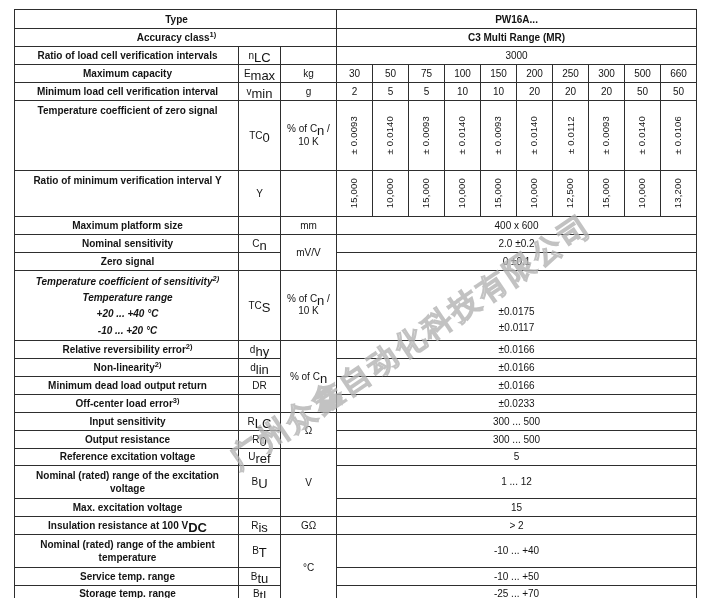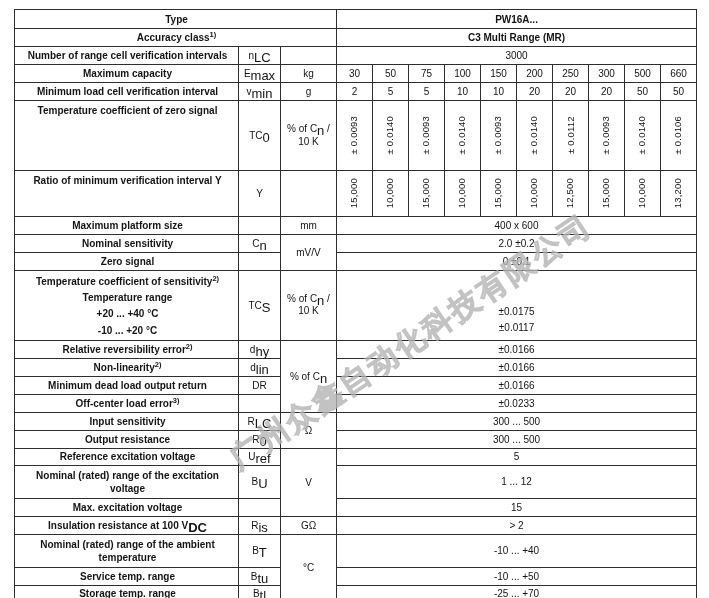--- a/index.html
+++ b/index.html
@@ -19,21 +19,21 @@
   td.lbl{text-align:center;font-weight:bold;padding:1px 3px 1px 5px;}
   td.top{vertical-align:top;padding-top:3px;}
   td.b{font-weight:bold;}
   sub{font-size:13px;line-height:0;}
   sup{font-size:7.5px;line-height:0;}
   tr.r19{height:19px}tr.r18{height:18px}tr.r17{height:17px}tr.r16{height:16px}
   tr.r70{height:70px}tr.r46{height:46px}tr.r68{height:68px}tr.r33{height:33px}
   .rotwrap{display:flex;align-items:center;justify-content:center;height:100%;}
   .rot{transform:rotate(-90deg);white-space:nowrap;font-size:9.5px;letter-spacing:.2px;}
   .u2{line-height:1.25;}
-  .tcslbl div{line-height:16.2px;}
+  .tcslbl div{line-height:16.2px;font-style:italic;}
   .tcsval{display:flex;flex-direction:column;justify-content:flex-end;height:64px;padding-bottom:2px;}
   .tcsval div{line-height:16.2px;}
   .watermark{
     position:absolute;left:200px;top:332px;width:392px;white-space:nowrap;
     text-align:center;transform:rotate(-34deg);font-size:30px;font-weight:bold;
     letter-spacing:3px;color:#c9c9c9;opacity:.8;pointer-events:none;z-index:3;
   }
   @supports (-webkit-text-stroke:1px #000){
     .watermark{color:transparent;-webkit-text-stroke:1.1px #b3b3b3;}
   }
@@ -65,21 +65,21 @@
     <td class="lbl" colspan="3">Type</td>
     <td class="b" colspan="10">PW16A...</td>
   </tr>
 
   <tr class="r18">
     <td class="lbl" colspan="3"><span>Accuracy class</span><sup>1)</sup></td>
     <td class="b" colspan="10">C3 Multi Range (MR)</td>
   </tr>
 
   <tr class="r18">
-    <td class="lbl">Number of range cell verification intervals</td>
+    <td class="lbl">Ratio of load cell verification intervals</td>
     <td><span>n</span><sub>LC</sub></td>
     <td></td>
     <td colspan="10">3000</td>
   </tr>
 
   <tr class="r18">
     <td class="lbl">Maximum capacity</td>
     <td><span>E</span><sub>max</sub></td>
     <td>kg</td>
     <td>30</td>

